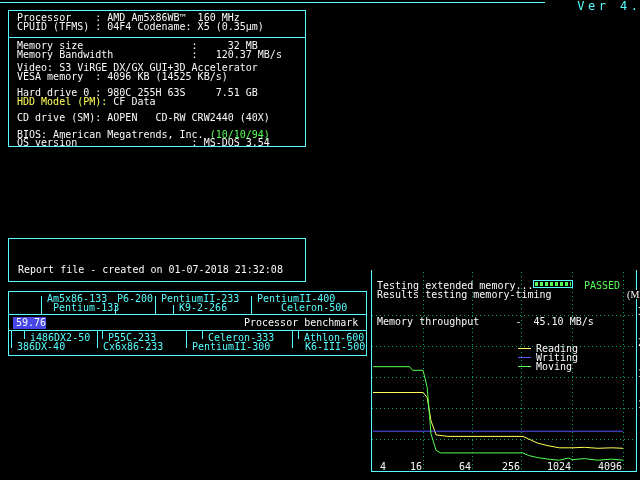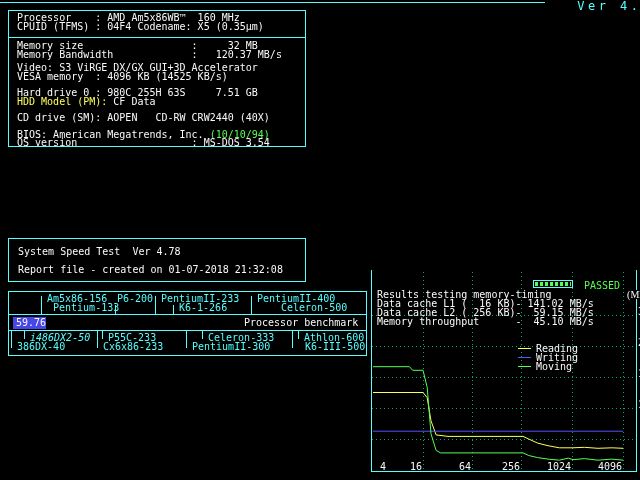--- a/index.html
+++ b/index.html
@@ -40,39 +40,38 @@
       <div class="t" style="left: 17px; top: 63px;"><span style="color: rgb(250, 250, 250);">Video: S3 ViRGE DX/GX GUI+3D Accelerator</span></div>
       <div class="t" style="left: 17px; top: 72px;"><span style="color: rgb(250, 250, 250);">VESA memory  : 4096 KB (14525 KB/s)</span></div>
       <div class="t" style="left: 17px; top: 88px;"><span style="color: rgb(250, 250, 250);">Hard drive 0 : 980C 255H 63S     7.51 GB</span></div>
       <div class="t" style="left: 17px; top: 97px;"><span style="color: rgb(255, 255, 85);">HDD Model (PM):</span><span style="color: rgb(250, 250, 250);"> CF Data</span></div>
       <div class="t" style="left: 17px; top: 113px;"><span style="color: rgb(250, 250, 250);">CD drive (SM): AOPEN   CD-RW CRW2440 (40X)</span></div>
       <div class="t" style="left: 17px; top: 130px;"><span style="color: rgb(250, 250, 250);">BIOS: American Megatrends, Inc. </span><span style="color: rgb(85, 255, 85);">(10/10/94)</span></div>
       <div class="t" style="left: 17px; top: 138px;"><span style="color: rgb(250, 250, 250);">OS version                   : MS-DOS 3.54</span></div>
     </div>
 
   <div class="box" style="left:8px;top:238px;width:298px;height:44px;">
-    <div class="t" style="left:9px;top:8px;">System Speed Test  Ver 4.78</div>
     <div class="t" style="left:9px;top:26px;">Report file - created on 01-07-2018 21:32:08</div>
   </div>
 
   <div class="box" style="left:8px;top:291px;width:359px;height:65px;"></div>
   <div class="hline" style="left:9px;top:314px;width:357px;"></div>
   <div class="hline" style="left:9px;top:330px;width:357px;"></div>
   <div id="scorebar"></div>
   <div class="t" style="left:16px;top:318px;">59.76</div>
   <div class="t" style="left:244px;top:318px;">Processor benchmark</div>
   <div id="benchmark-labels">
-      <div class="t cyan" style="left: 47px; top: 294px;">Am5x86-156</div>
+      <div class="t cyan" style="left: 47px; top: 294px;">Am5x86-133</div>
       <div class="t cyan" style="left: 117px; top: 294px;">P6-200</div>
       <div class="t cyan" style="left: 161px; top: 294px;">PentiumII-233</div>
       <div class="t cyan" style="left: 257px; top: 294px;">PentiumII-400</div>
       <div class="t cyan" style="left: 53px; top: 303px;">Pentium-133</div>
-      <div class="t cyan" style="left: 179px; top: 303px;">K6-1-266</div>
+      <div class="t cyan" style="left: 179px; top: 303px;">K9-2-266</div>
       <div class="t cyan" style="left: 281px; top: 303px;">Celeron-500</div>
-      <div class="t cyan" style="left: 30px; top: 333px; font-style: italic;">i486DX2-50</div>
+      <div class="t cyan" style="left: 30px; top: 333px;">i486DX2-50</div>
       <div class="t cyan" style="left: 108px; top: 333px;">P55C-233</div>
       <div class="t cyan" style="left: 208px; top: 333px;">Celeron-333</div>
       <div class="t cyan" style="left: 304px; top: 333px;">Athlon-600</div>
       <div class="t cyan" style="left: 17px; top: 342px;">386DX-40</div>
       <div class="t cyan" style="left: 103px; top: 342px;">Cx6x86-233</div>
       <div class="t cyan" style="left: 192px; top: 342px;">PentiumII-300</div>
       <div class="t cyan" style="left: 305px; top: 342px;">K6-III-500</div>
       <div class="vline" style="left: 41px; top: 296px; height: 18px;"></div>
       <div class="vline" style="left: 115px; top: 305px; height: 9px;"></div>
       <div class="vline" style="left: 155px; top: 296px; height: 18px;"></div>
@@ -100,28 +99,27 @@
       <div class="gridv" style="left: 521px; top: 272px; height: 198px;"></div>
       <div class="gridv" style="left: 572px; top: 272px; height: 198px;"></div>
       <div class="gridv" style="left: 623px; top: 272px; height: 198px;"></div>
     </div>
   <svg id="chart-svg" width="266" height="202" viewBox="0 0 266 202" style="left:371px;top:270px;">
       <polyline points="2.0,122.5 52.0,122.5 56.2,127.7 60.0,150.9 65.1,164.9 77.0,166.4 152.0,166.4 157.7,169.0 166.6,173.1 177.0,175.7 188.3,177.8 202.0,177.8 213.3,177.3 227.0,178.3 240.8,177.8 252.0,178.3" fill="none" stroke="#ffff55" stroke-width="1"></polyline>
       <polyline points="2.0,161.2 252.0,161.2" fill="none" stroke="#5555ff" stroke-width="1"></polyline>
       <polyline points="2.0,96.7 38.5,96.7 41.6,100.3 52.0,100.3 56.2,117.3 60.0,163.8 65.1,180.4 69.5,182.9 152.0,182.9 157.7,185.5 166.6,187.6 177.0,189.1 188.3,190.2 197.3,188.1 202.0,189.7 213.3,188.6 227.0,190.2 240.8,189.1 252.0,190.2" fill="none" stroke="#55ff55" stroke-width="1"></polyline>
     </svg>
 
+  <div class="t" style="left:377px;top:281px;">Testing extended memory...</div>
   <div id="progressbar">
       <div class="fill"></div>
     </div>
   <div class="t green" style="left:584px;top:281px;">PASSED</div>
   <div class="t" style="left:377px;top:290px;">Results testing memory-timing</div>
   <div class="t axlab" style="right:10px;top:290px;font-family:Liberation Serif, serif;">(MB/s)</div>
-  <div class="t" style="left:377px;top:299px;">Data cache L1 (  16 KB)- 141.02 MB/s</div>
-  <div class="t" style="left:377px;top:308px;">Data cache L2 ( 256 KB)-  59.15 MB/s</div>
   <div class="t" style="left:377px;top:317px;">Memory throughput      -  45.10 MB/s</div>
 
   <div id="chart-axis-labels">
       <div class="t axlab" style="right: 10px; top: 307px;">300</div>
       <div class="t axlab" style="right: 10px; top: 338px;">240</div>
       <div class="t axlab" style="right: 10px; top: 369px;">180</div>
       <div class="t axlab" style="right: 10px; top: 400px;">120</div>
       <div class="t axlab" style="right: 10px; top: 430px;">60</div>
       <div class="t axlab" style="left: 379px; top: 462px;">4</div>
       <div class="t axlab" style="left: 409px; top: 462px;">16</div>

